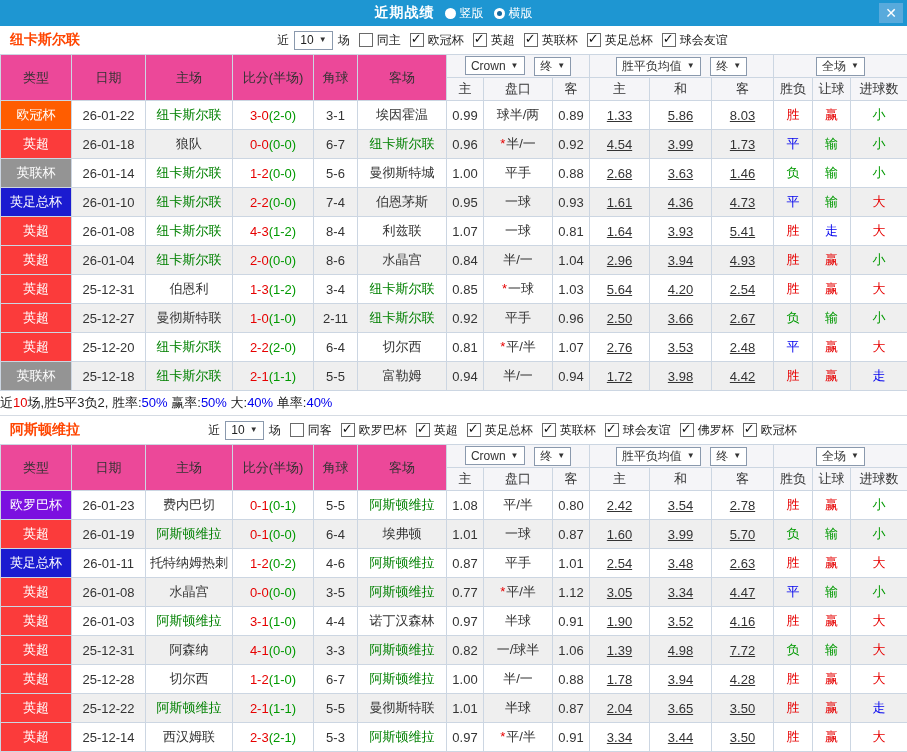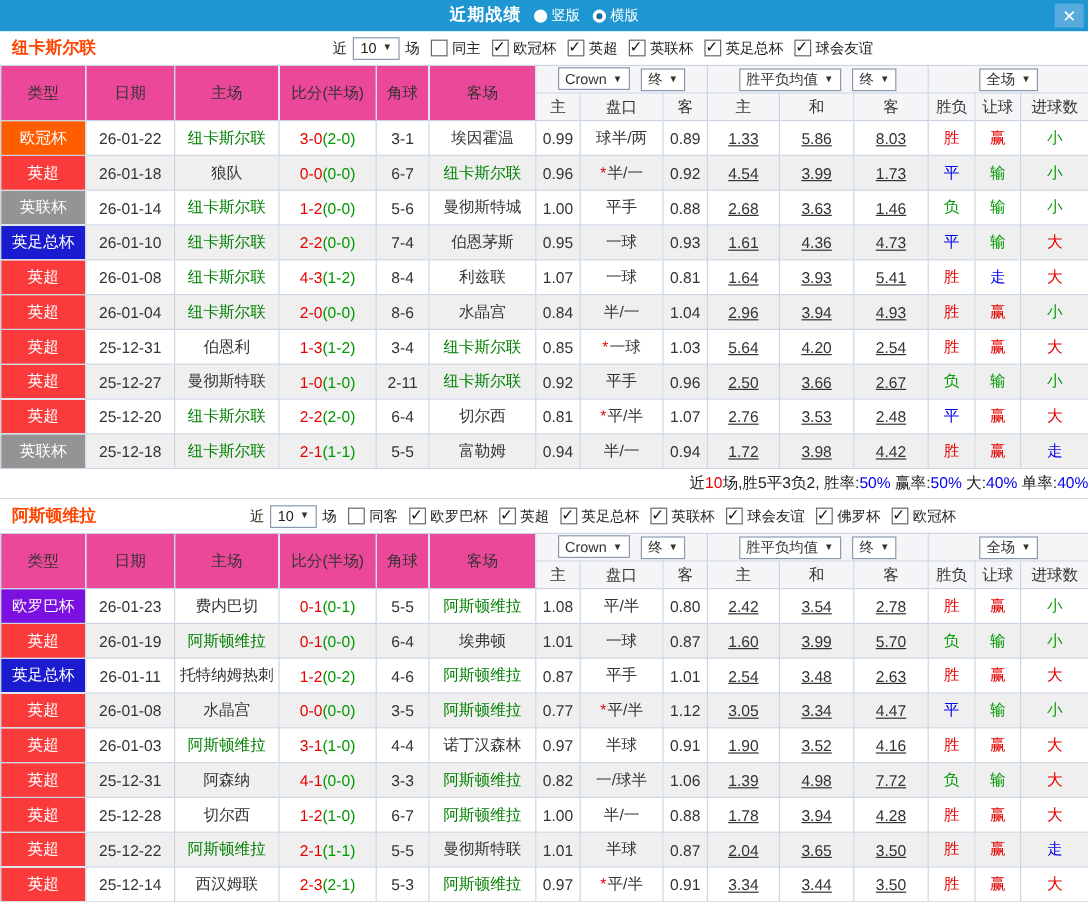--- a/index.html
+++ b/index.html
@@ -41,21 +41,21 @@
   tr.odd td{background:#fff;}
   tr.even td{background:#efefef;}
   td.c-type{color:#fff;}
   td.c-ah{background:#fcf4e8;}
   td.c-eu{background:#eaf4fb;text-decoration:underline;}
   td.c-team.hl{color:var(--hl,#008000);}
   .ft{color:var(--red,#e60000);}
   .ht{color:var(--green,#009900);}
   .star{color:var(--red,#e60000);margin-right:1px;}
   
-  .summary{height:24px;line-height:24px;text-align:right;font-size:13px;background:#fff;}
+  .summary{height:24px;line-height:24px;text-align:left;font-size:13px;background:#fff;}
 </style>
 </head>
 <body>
 
 <div class="app">
 
   <div class="titlebar">
     <span class="title">近期战绩</span>
     <span class="radio"></span>
     <span class="radio-label">竖版</span>

